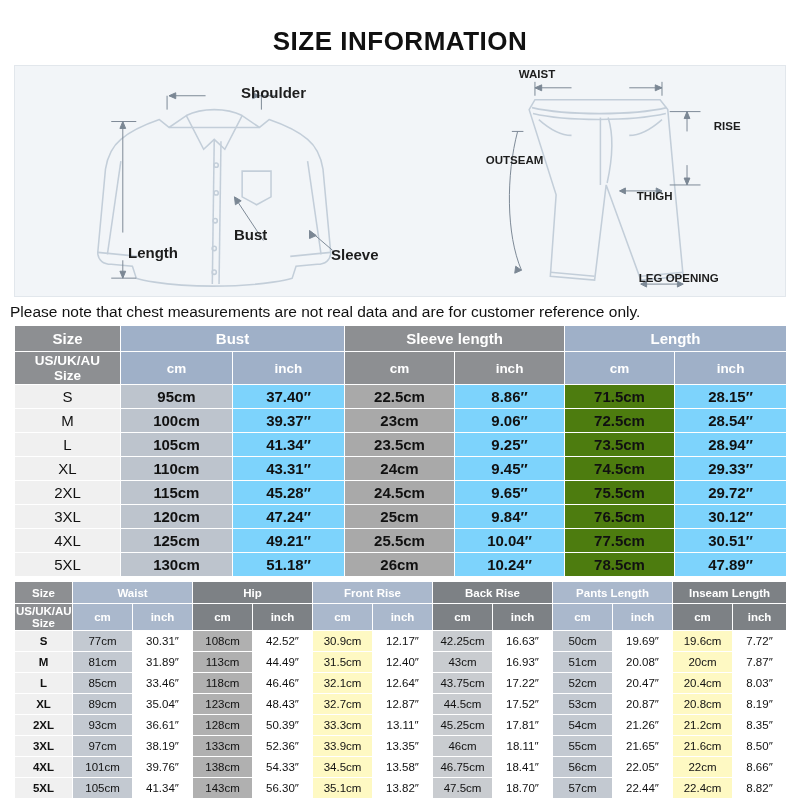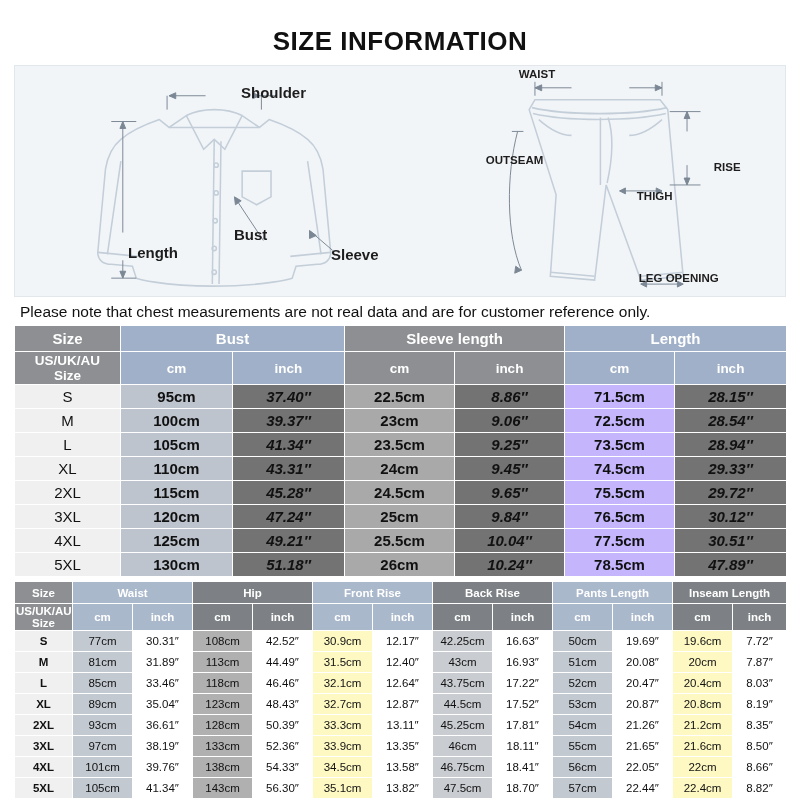--- a/index.html
+++ b/index.html
@@ -44,21 +44,21 @@
     color:#1d1d1d;
     white-space:nowrap;
   }
   .dlabel.big { font-size:15px; }
 
   svg.art { position:absolute; inset:0; width:100%; height:100%; }
 
   
   .note {
     font-size:15.5px;
-    padding:6px 6px 4px 20px;
+    padding:6px 6px 4px 10px;
     color:#111;
     white-space:nowrap;
   }
 
   
   table { border-collapse:collapse; table-layout:fixed; }
   .t1 { width:772px; margin:0 14px; }
   .t2 { width:772px; margin:4px 14px 0 14px; }
 
   .t1 td, .t1 th { border:1px solid #ffffff; }
@@ -69,23 +69,23 @@
   .hdr-blue2 { background:#aab8cc; color:#fff; font-weight:bold; text-align:center; }
   .hdr-dark  { background:#7d8185; color:#fff; font-weight:bold; text-align:center; }
 
   .t1 .hdr-grey { font-size:15px; height:26px; }
   .t1 .hdr-blue { font-size:15px; height:26px; }
   .t1 .sub { font-size:13.5px; height:24px; }
 
   .cell      { text-align:center; font-size:15px; height:24px; background:#ffffff; color:#111; font-weight:bold; }
   .cell.size { background:#f0f0f0; font-weight:normal; }
   .shade-a   { background:#bdc4cd; }
-  .shade-b   { background:#737373;font-style:italic; }
+  .shade-b   { background:#7dd3fc; }
   .shade-c   { background:#a9a9a9; }
-  .shade-d   { background:#c4b5fd; }
+  .shade-d   { background:#4d7c0f; }
 
   
   .t2 .hdr-grey, .t2 .hdr-blue2, .t2 .hdr-dark { font-size:11.5px; height:22px; }
   .t2 .cell { font-size:11.5px; height:21px; font-weight:normal; }
   .t2 .cell.size { font-weight:bold; background:#f0f0f0; }
   .t2 .sh1 { background:#c3c9d1; }
   .t2 .sh2 { background:#ffffff; }
   .t2 .sh3 { background:#b0b0b0;text-align:center; }
   .t2 .sh4 { background:#fef9c3; }
   .t2 .sh5 { background:#c9ccd0; }
@@ -195,21 +195,21 @@
           <path d="M196 126 l6 -3 l0 6 z" fill="#7b8794"></path>
           <path d="M240 126 l-6 -3 l0 6 z" fill="#7b8794"></path>
 
           <path d="M218 220 L262 220"></path>
           <path d="M218 220 l6 -3 l0 6 z" fill="#7b8794"></path>
           <path d="M262 220 l-6 -3 l0 6 z" fill="#7b8794"></path>
         </g>
       </svg>
 
       <div class="dlabel" style="left:88px; top:2px;">WAIST</div>
-      <div class="dlabel" style="left:283px; top:54px;margin-top:41px;">RISE</div>
+      <div class="dlabel" style="left:283px; top:54px;">RISE</div>
       <div class="dlabel" style="left:14px; top:88px;padding-left:41px;">OUTSEAM</div>
       <div class="dlabel" style="left:206px; top:124px;">THIGH</div>
       <div class="dlabel" style="left:208px; top:206px;">LEG OPENING</div>
     </div>
   </div>
 
   <div class="note">Please note that chest measurements are not real data and are for customer reference only.</div>
 
   <table class="t1">
     <colgroup>

